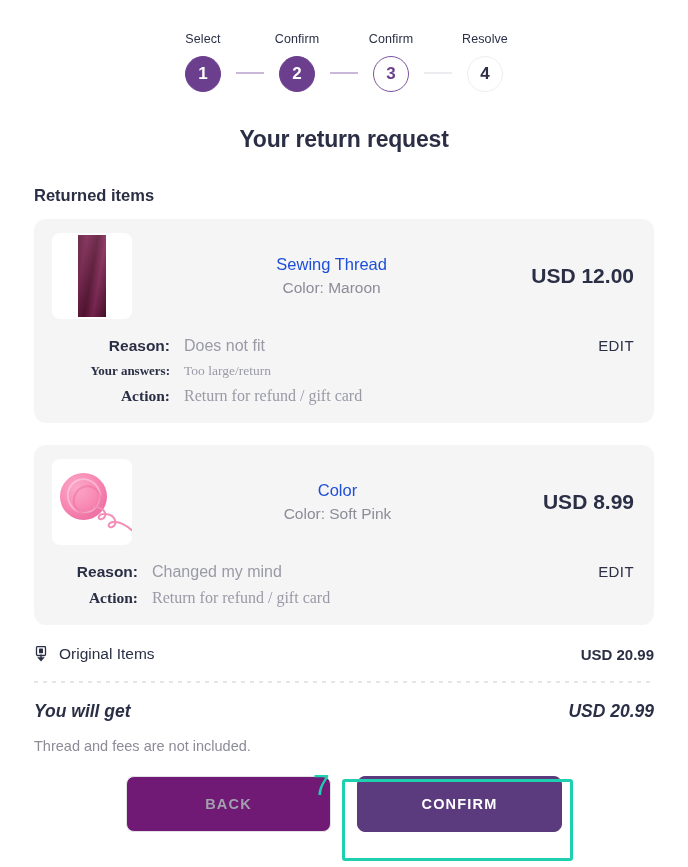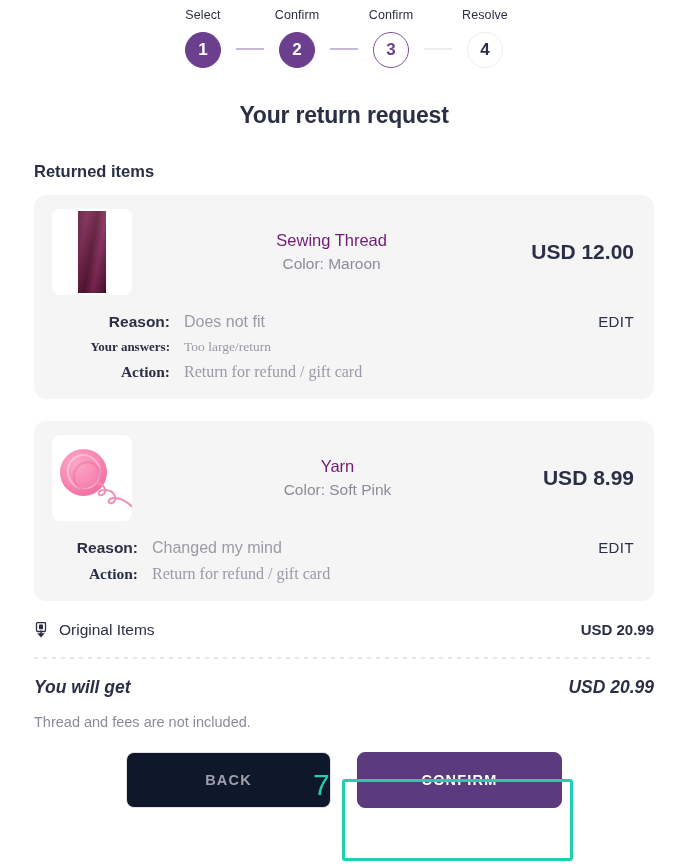--- a/index.html
+++ b/index.html
@@ -5,21 +5,21 @@
   * { box-sizing: border-box; margin: 0; padding: 0; }
   html, body {
     width: 688px; height: 867px;
     background: #ffffff;
     font-family: "Liberation Sans", sans-serif;
     -webkit-font-smoothing: antialiased;
   }
   .page { position: relative; width: 688px; height: 867px; overflow: hidden; }
 
   
-  .stepper { padding-top: 8px; display: flex; justify-content: center; }
+  .stepper { padding-top: 32px; display: flex; justify-content: center; }
   .stepper-inner { display: flex; align-items: flex-start; }
   .step-col { display: flex; flex-direction: column; align-items: center; width: 66px; }
   .step-label {
     font-size: 12.5px; color: #2b2f45; letter-spacing: .1px;
     margin-bottom: 10px; white-space: nowrap;
   }
   .step-circle {
     width: 36px; height: 36px; border-radius: 50%;
     display: flex; align-items: center; justify-content: center;
     font-size: 17px; font-weight: 600;
@@ -68,21 +68,21 @@
   .yarn-ball:before {
     content: ""; position: absolute; left: 7px; top: 5px; width: 30px; height: 32px;
     border-radius: 50%; border: 2px solid rgba(255,255,255,.35); transform: rotate(-24deg);
   }
   .yarn-ball:after {
     content: ""; position: absolute; left: 13px; top: 12px; width: 24px; height: 26px;
     border-radius: 50%; border: 2px solid rgba(233,110,160,.5); transform: rotate(30deg);
   }
   .yarn-tail { position: absolute; left: 40px; top: 42px; }
   .item-name-wrap { flex: 1; text-align: center; padding: 0 6px; }
-  .item-name { font-size: 16.5px; color: #701a75; line-height: 1.45; }
+  .item-name { font-size: 16.5px; color: #1d4ed8; line-height: 1.45; }
   .item-variant { font-size: 15.5px; color: #8c8c99; line-height: 1.45; }
   .item-price {
     font-size: 21px; font-weight: 700; color: #2b2f45;
     white-space: nowrap; flex: 0 0 auto;
   }
 
   
   .details { margin-top: 18px; }
   .drow { display: flex; align-items: baseline; }
   .drow + .drow { margin-top: 8px; font-family: Liberation Serif, serif; }
@@ -95,42 +95,42 @@
   .dvalue.small { font-size: 13.5px; }
   .edit-link {
     font-size: 15px; color: #2b2f45; letter-spacing: .4px;
     flex: 0 0 auto; cursor: pointer;
   }
   .card1 .dlabel { width: 118px; }
   .card2 .dlabel { width: 86px; }
 
   
   .totals { margin: 20px 34px 0 34px; }
-  .trow { display: flex; align-items: flex-start; justify-content: space-between; }
+  .trow { display: flex; align-items: center; justify-content: space-between; }
   .trow-left { display: flex; align-items: center; gap: 10px; }
   .trow-label { font-size: 15.5px; color: #2b2f45; }
   .trow-amount { font-size: 15px; font-weight: 700; color: #2b2f45; }
   .divider {
     margin-top: 18px; height: 2px;
     background-image: linear-gradient(to right,#e6e6ea 0 4px, transparent 4px 9px);
     background-size: 9px 2px; background-repeat: repeat-x;
   }
   .grand { margin-top: 18px; font-style: italic; }
   .grand .trow-label { font-size: 17.5px; font-weight: 700; }
   .grand .trow-amount { font-size: 17.5px; font-weight: 700; }
   .note { margin-top: 16px; font-size: 14.5px; color: #8c8c99; }
 
   
   .footer { margin-top: 22px; display: flex; justify-content: center; gap: 26px; }
   .btn {
     width: 205px; height: 56px; border-radius: 8px;
     display: flex; align-items: center; justify-content: center;
     font-size: 14.5px; font-weight: 700; letter-spacing: 1.2px; cursor: pointer;
   }
-  .btn-back { background: #0f172a; border: 1px solid #e2e2e6; color: #a0a0ac; }
+  .btn-back { background: #701a75; border: 1px solid #e2e2e6; color: #a0a0ac; }
   .btn-confirm { background: #5b3a7e; color: #ffffff; border: 1px solid #5b3a7e; }
 
   .hl-box {
     position: absolute; left: 342px; top: 779px; width: 231px; height: 82px;
     border: 3px solid #1ecfb0; border-radius: 3px; pointer-events: none;
   }
   .hl-num {
     position: absolute; left: 313px; top: 770px;
     font-size: 30px; color: #1ecfb0; font-weight: 400; line-height: 1;
   }
@@ -197,21 +197,21 @@
 
   <div class="card card2" style="margin-top:22px;">
     <div class="card-top">
       <div class="thumb">
         <div class="yarn-ball"></div>
         <svg class="yarn-tail" width="44" height="40" viewBox="0 0 44 40">
           <path d="M2 6 C14 6, 16 16, 10 18 C5 19.5, 5 12, 14 13 C24 14, 26 24, 20 26 C15 27.5, 15 20, 24 21 C33 22, 38 28, 42 31" fill="none" stroke="#f28fb8" stroke-width="2" stroke-linecap="round"></path>
         </svg>
       </div>
       <div class="item-name-wrap">
-        <div class="item-name">Yarn</div>
+        <div class="item-name">Color</div>
         <div class="item-variant">Color: Soft Pink</div>
       </div>
       <div class="item-price">USD 8.99</div>
     </div>
     <div class="details">
       <div class="drow">
         <div class="dlabel">Reason:</div>
         <div class="dvalue">Changed my mind</div>
         <div class="edit-link">EDIT</div>
       </div>

